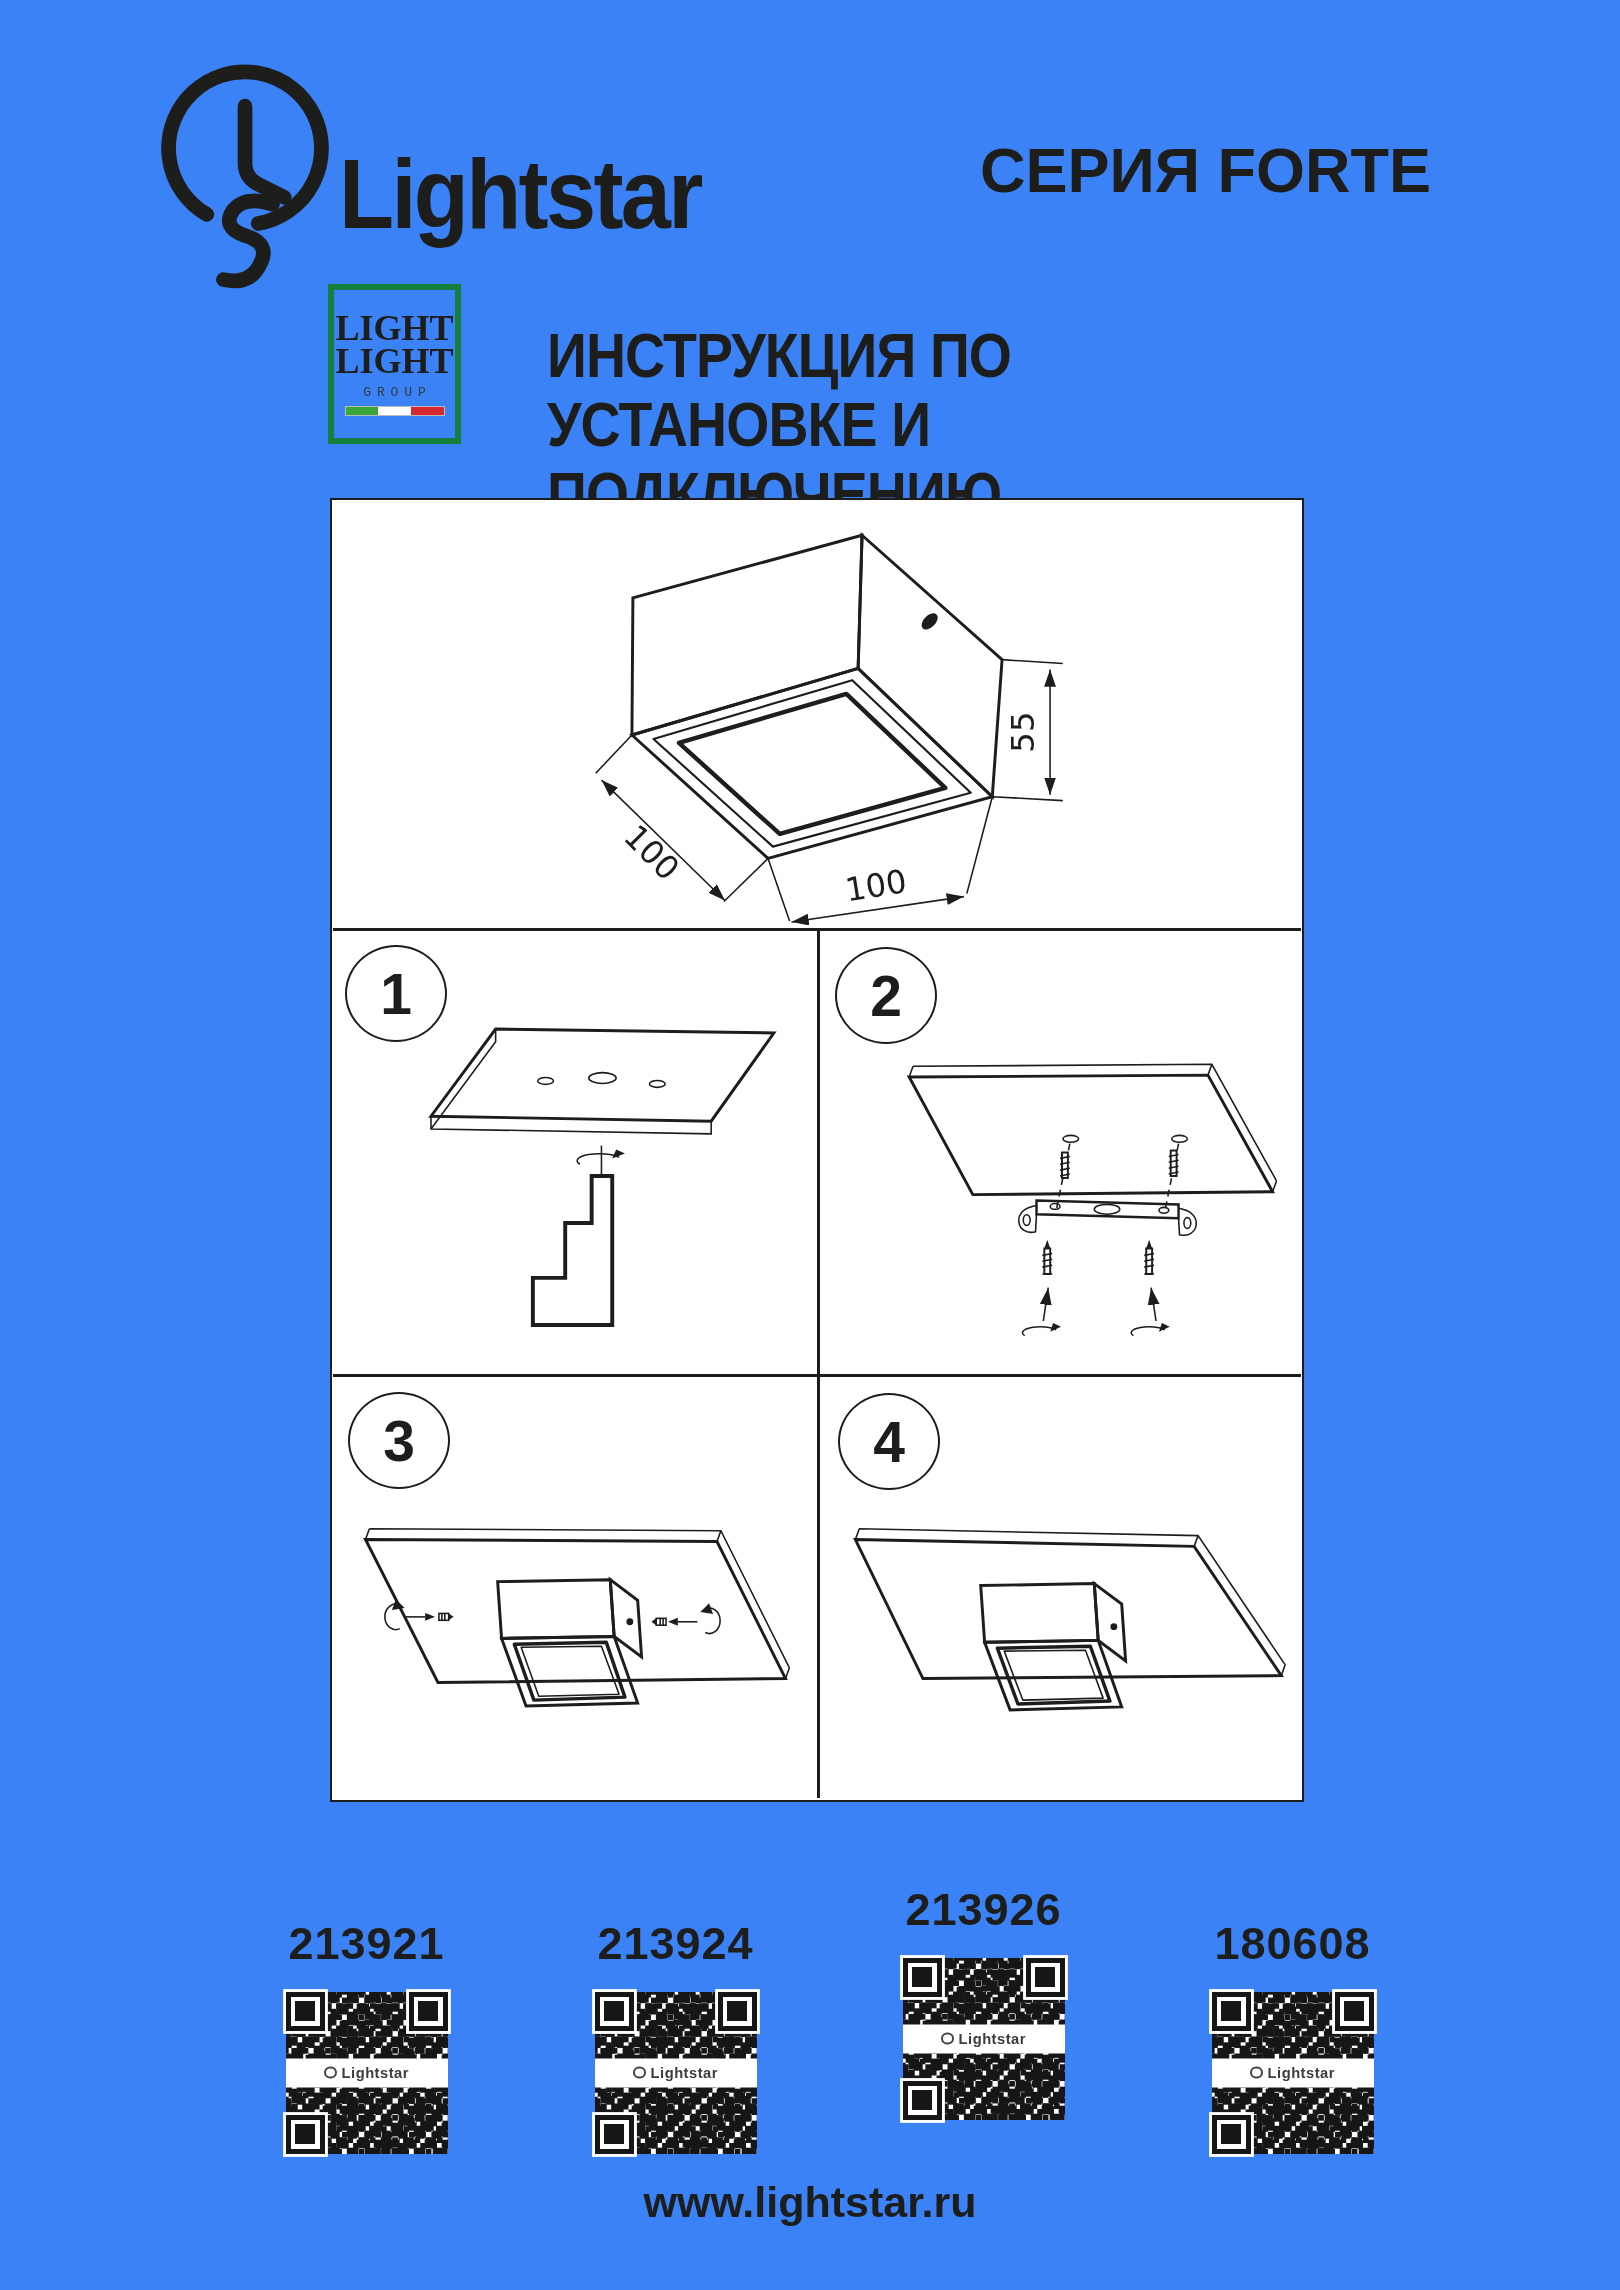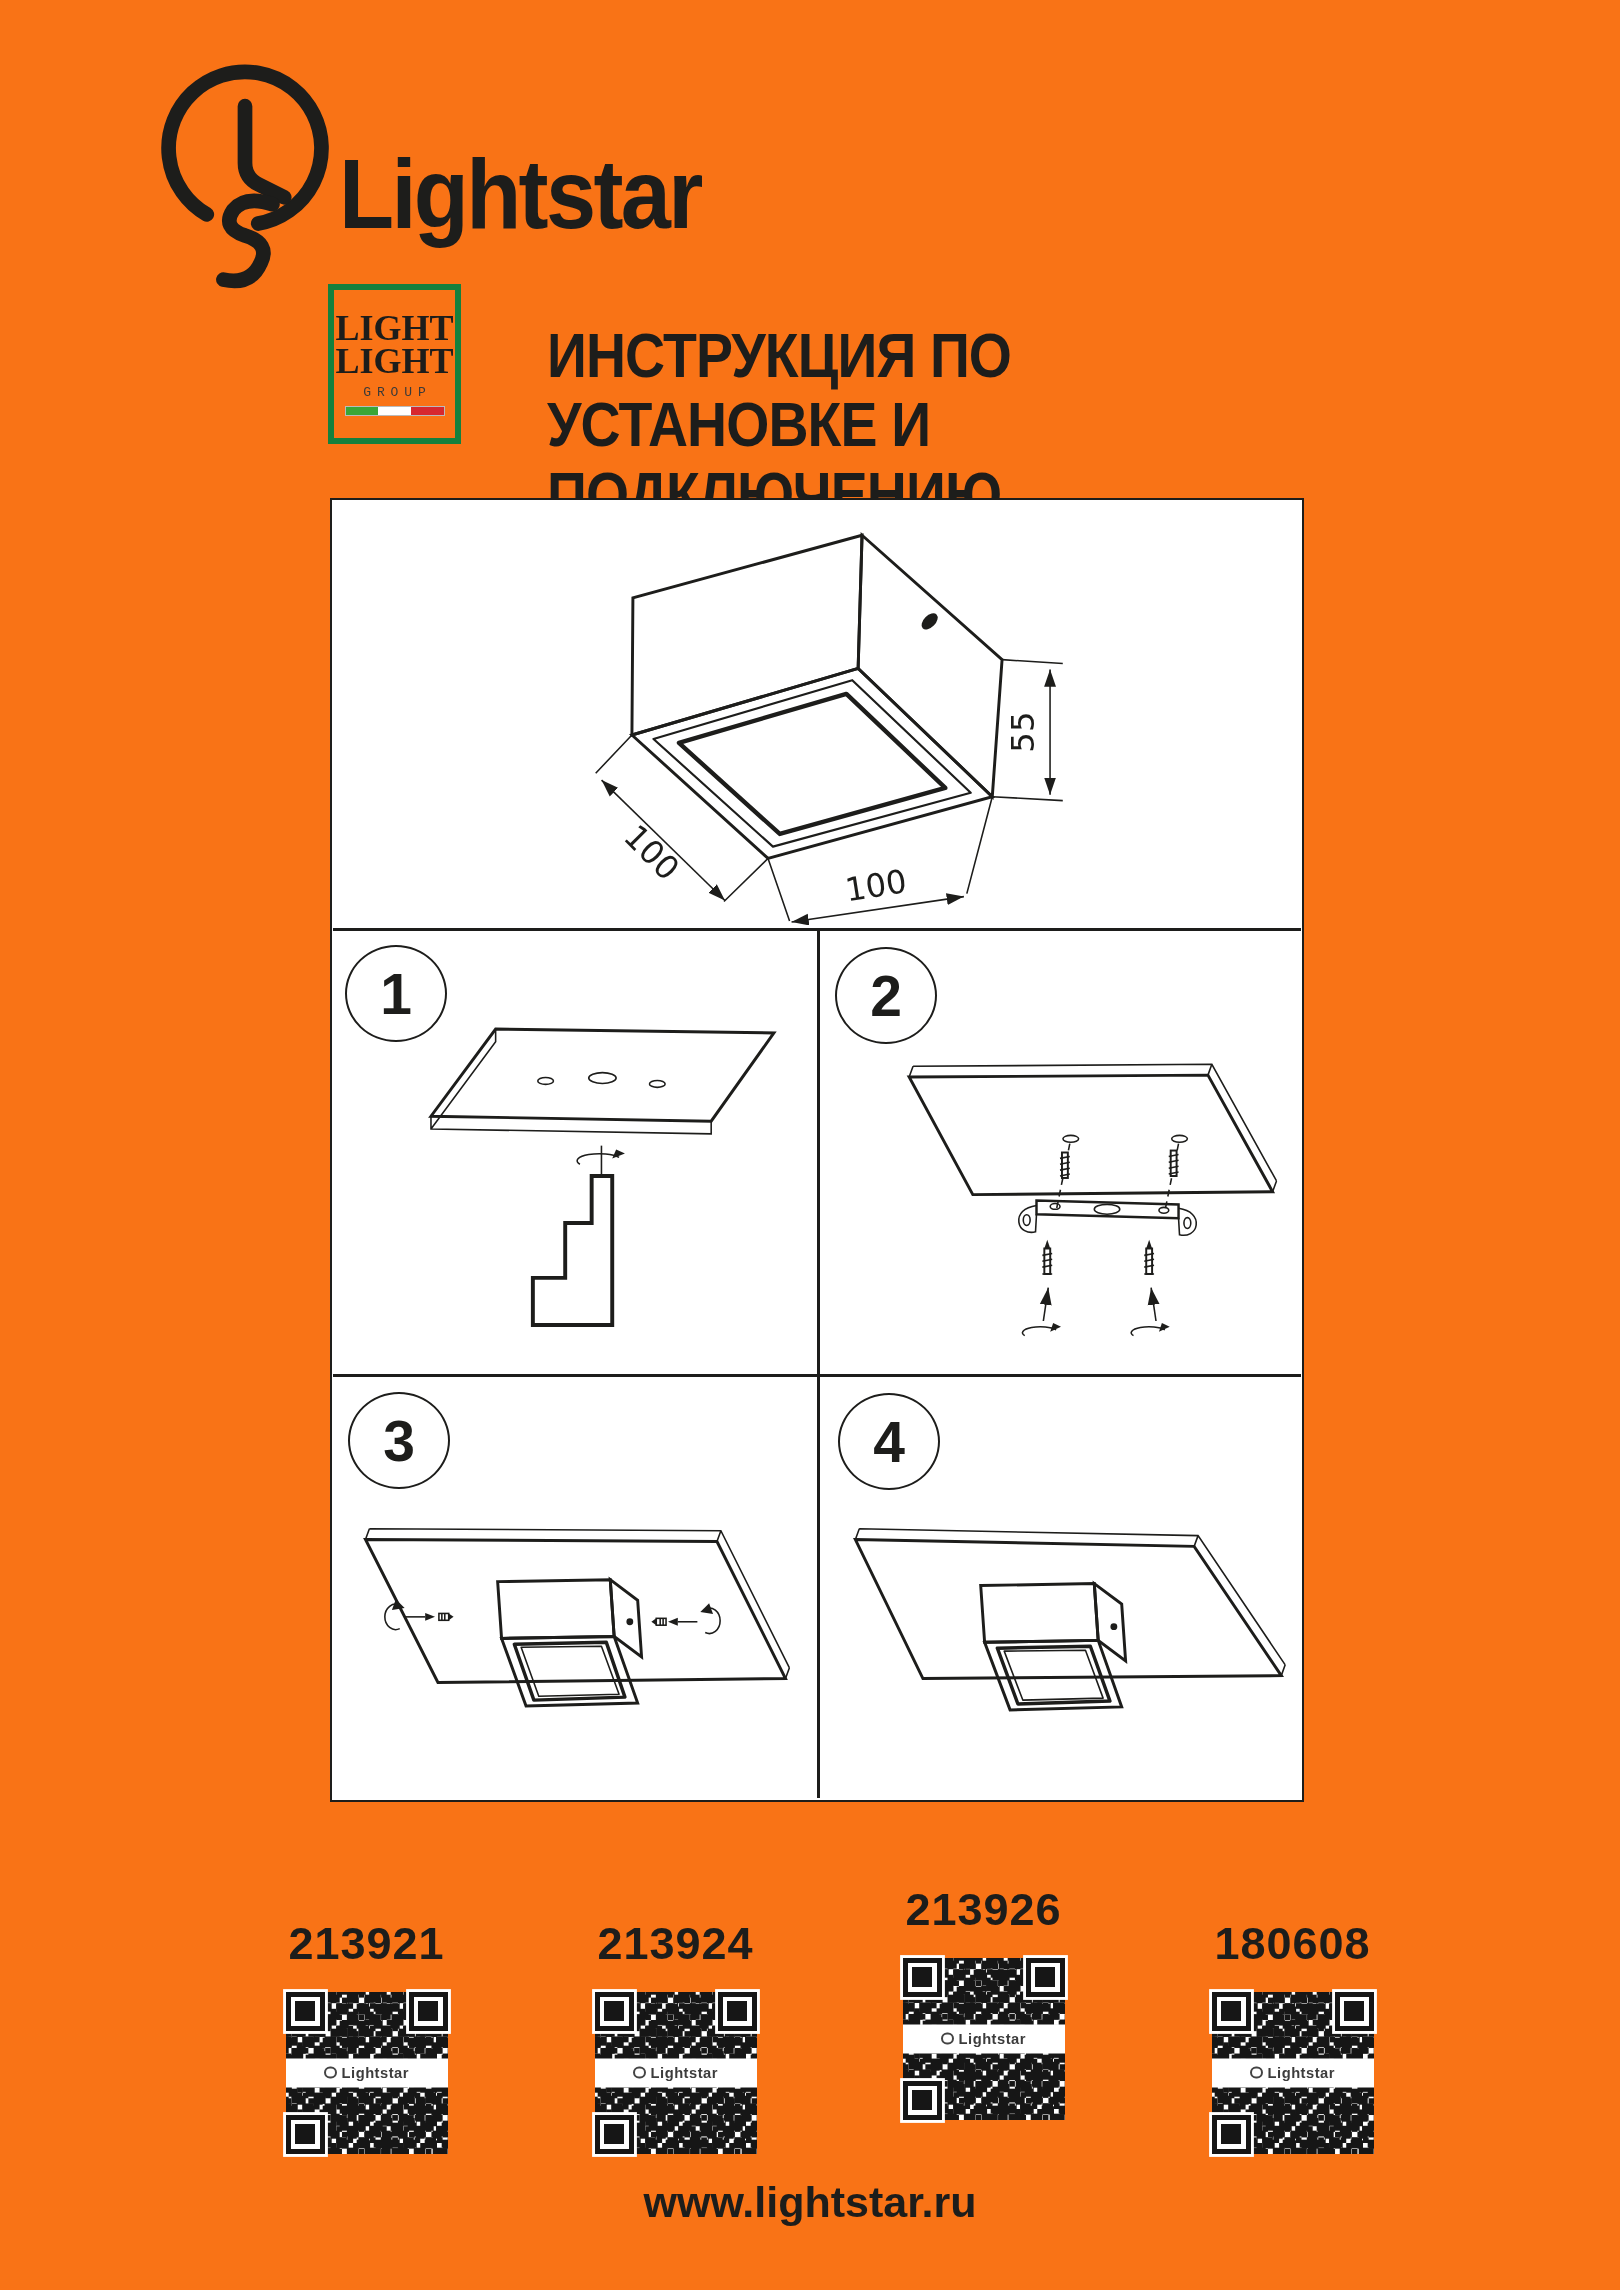--- a/index.html
+++ b/index.html
@@ -1,18 +1,18 @@
 <!DOCTYPE html>
 <html><head>
 <meta charset="utf-8">
 <style>
   html,body{margin:0;padding:0;background:#888;}
   *{box-sizing:border-box;}
   #page{
-    position:relative;width:1620px;height:2291px;background:#f97316;
+    position:relative;width:1620px;height:2291px;background:#3b82f6;
     font-family:"Liberation Sans",sans-serif;color:#1d1d1b;overflow:hidden;margin:0 auto;
   }
   .abs{position:absolute;}
   svg{display:block;}
   
   #bulb-logo{left:147px;top:55px;width:196px;height:263px;}
   #wordmark{left:339px;top:145px;font-size:98px;font-weight:600;letter-spacing:-2.9px;
     transform:scaleX(.92);transform-origin:left top;line-height:1;}
   #series-block{right:189px;top:137px;text-align:right;line-height:1.06;}
   #series-line{font-size:63px;font-weight:700;}
@@ -67,20 +67,21 @@
 <div id="page">
 
   <svg id="bulb-logo" class="abs" viewBox="0 0 200 268">
     <path d="M113.5 171.8 A78 78 0 1 0 61 162.5" fill="none" stroke="#1d1d1b" stroke-width="15" stroke-linecap="round"></path>
     <path d="M100 52 L100 110 Q100 125 114 132 L140 145" fill="none" stroke="#1d1d1b" stroke-width="15" stroke-linecap="round"></path>
     <path d="M128 152 Q100 143 88 158 Q76 176 100 184 Q126 192 116 212 Q106 235 78 229" fill="none" stroke="#1d1d1b" stroke-width="15" stroke-linecap="round"></path>
   </svg>
   <div id="wordmark" class="abs">Lightstar</div>
 
   <div id="series-block" class="abs">
+    <div id="series-line">СЕРИЯ FORTE</div>
   </div>
 
   <div id="group-box" class="abs">
     <div class="group-serif">LIGHT</div>
     <div class="group-serif">LIGHT</div>
     <div id="group-word">GROUP</div>
     <div id="group-flag">
       <div style="background:#3aa637"></div>
       <div style="background:#ffffff"></div>
       <div style="background:#d7282f"></div>

